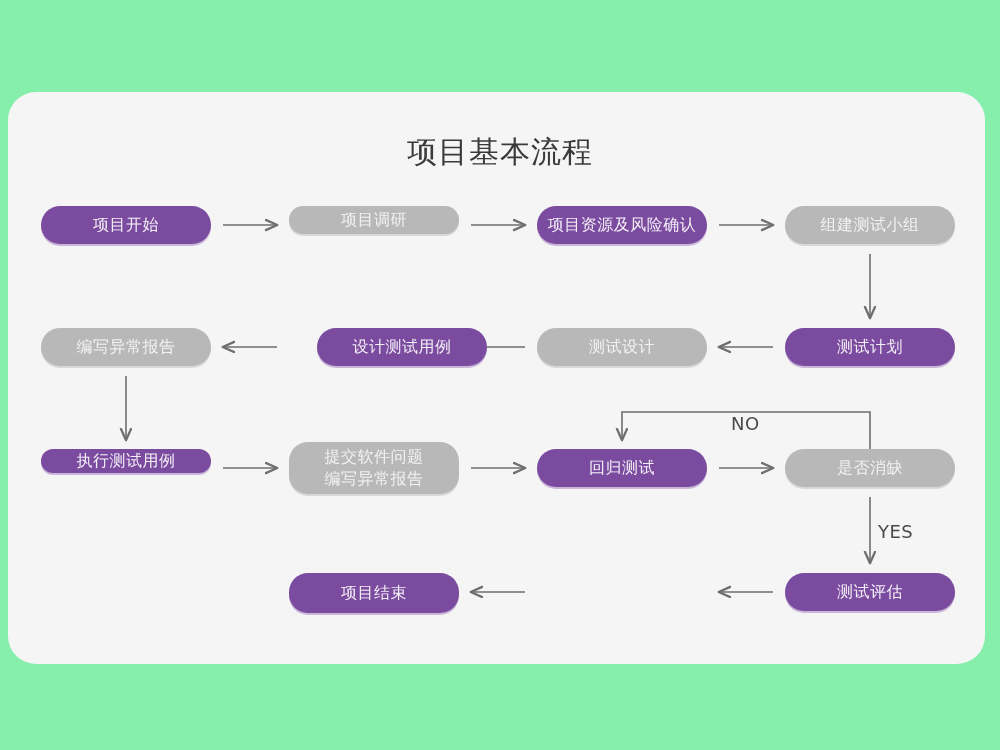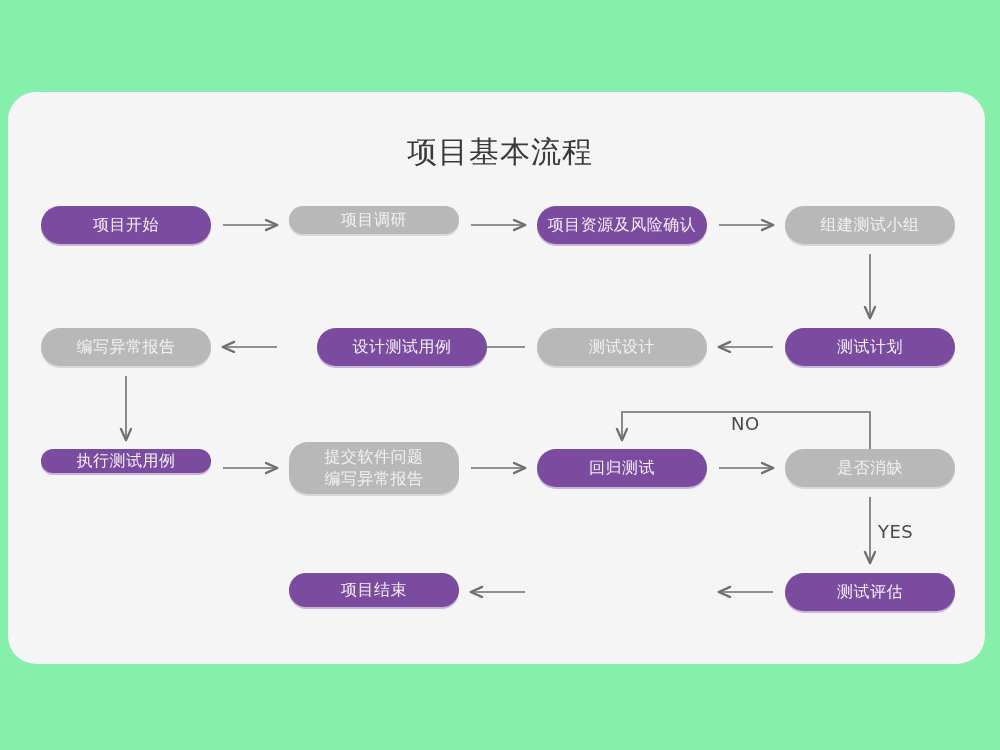--- a/index.html
+++ b/index.html
@@ -150,21 +150,21 @@
   <div class="node gray" style="left: 289px; top: 442px; width: 170px; height: 52px;">
     <span class="label">提交软件问题
 编写异常报告</span>
   </div>
   <div class="node gray" style="left: 785px; top: 449px; width: 170px; height: 38px;">
     <span class="label">是否消缺</span>
   </div>
   <div class="node purple" style="left: 537px; top: 449px; width: 170px; height: 38px;">
     <span class="label">回归测试</span>
   </div>
-  <div class="node purple" style="left: 289px; top: 573px; width: 170px; height: 34px; justify-content: center;">
+  <div class="node purple" style="left: 289px; top: 573px; width: 170px; height: 40px; justify-content: center;">
     <span class="label">项目结束</span>
   </div>
   <div class="node purple" style="left: 785px; top: 573px; width: 170px; height: 38px; justify-content: center;">
     <span class="label">测试评估</span>
   </div>
 
   <div class="lbl" style="left: 731px; top: 413px;">NO</div>
   <div class="lbl" style="left: 878px; top: 521px;">YES</div>
 
 </div>

